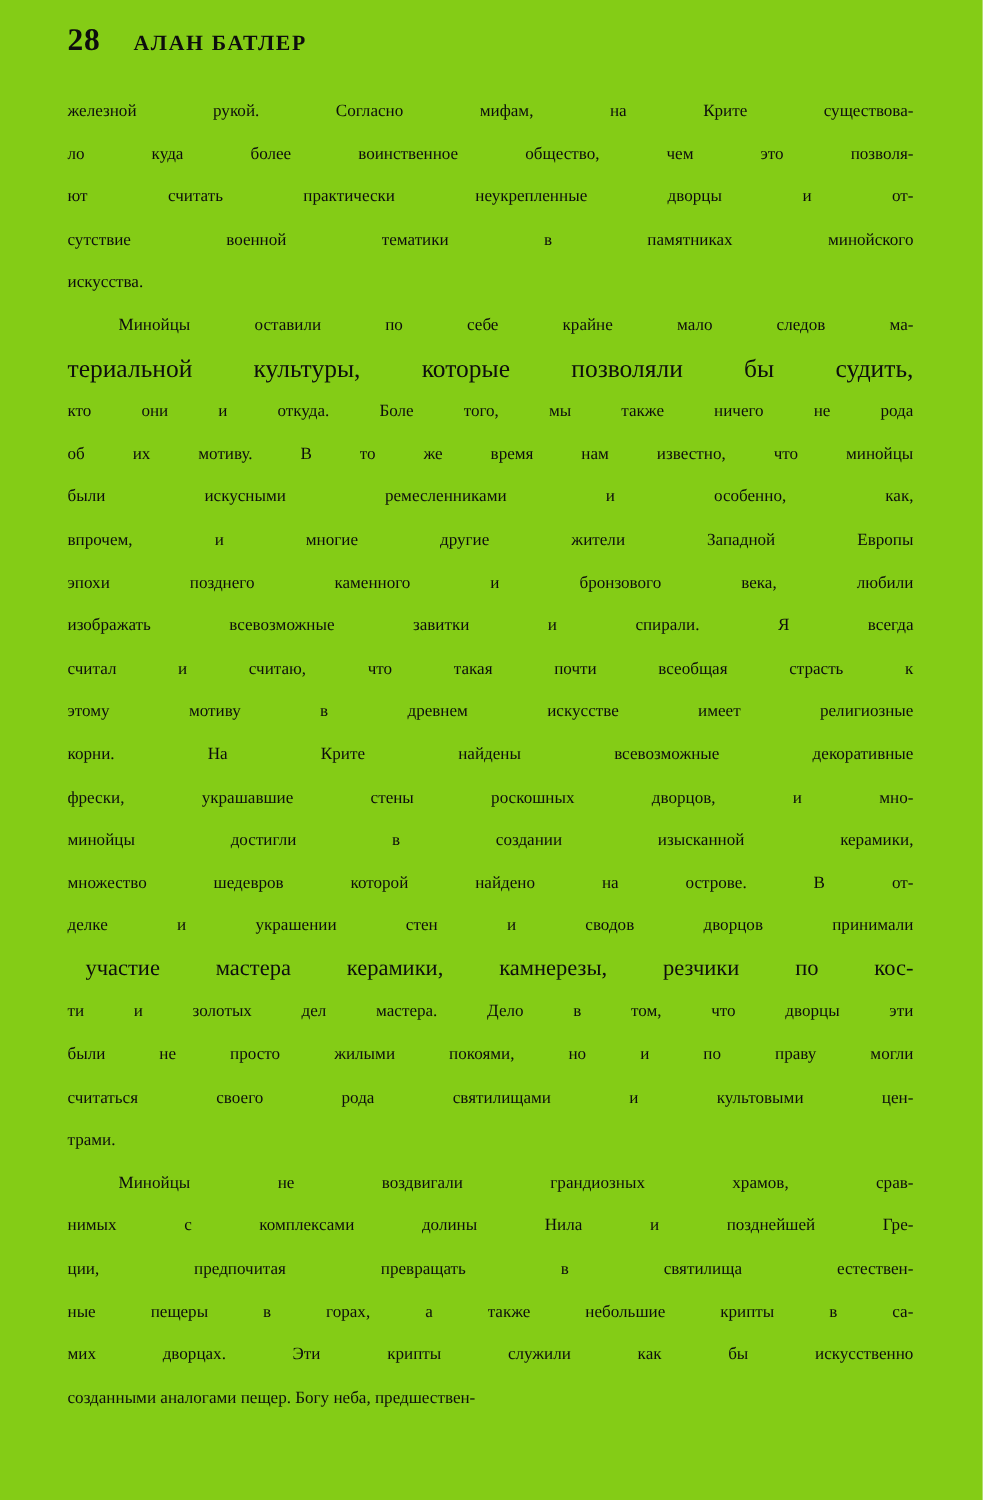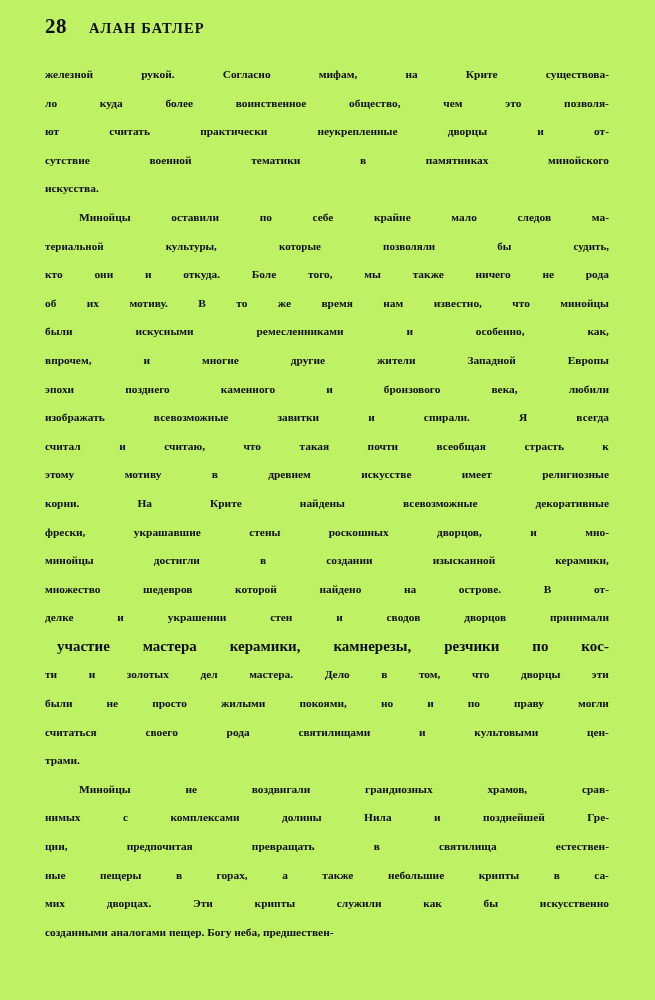--- a/index.html
+++ b/index.html
@@ -14,21 +14,21 @@
     position: relative;
     overflow: hidden;
     font-family: "Liberation Serif", "DejaVu Serif", serif;
     color: #0d0d0d;
     -webkit-font-smoothing: antialiased;
   }
 
   .page {
     position: absolute;
     inset: 0;
-    background: #bef264;
+    background: #84cc16;
   }
 
   
   .running-head {
     position: absolute;
     left: 45px;
     top: 16px;
     display: flex;
     align-items: baseline;
     white-space: nowrap;
@@ -63,21 +63,20 @@
   
   .line {
     display: block;
     height: 28.6px;
     font-size: 21.4px;
     line-height: 28.6px;
     text-align: justify;
     text-align-last: justify;
     white-space: nowrap;
     overflow: visible;
-    font-weight: bold;
   }
   
   .line.flush {
     text-align: left;
     text-align-last: left;
   }
   
   .line.indent {
     text-indent: 0;
     padding-left: 34px;
@@ -149,21 +148,21 @@
         <span class="line indent" style="font-size: 11.4px;">
           <span class="w">Минойцы</span>
           <span class="w">оставили</span>
           <span class="w">по</span>
           <span class="w">себе</span>
           <span class="w">крайне</span>
           <span class="w">мало</span>
           <span class="w">следов</span>
           <span class="w">ма-</span>
         </span>
-        <span class="line" style="font-size: 11px; gap: 21px;">
+        <span class="line" style="font-size: 17px; gap: 21px;">
           <span class="w">териальной</span>
           <span class="w">культуры,</span>
           <span class="w">которые</span>
           <span class="w">позволяли</span>
           <span class="w">бы</span>
           <span class="w">судить,</span>
         </span>
         <span class="line" style="font-size: 11.4px;">
           <span class="w">кто</span>
           <span class="w">они</span>

